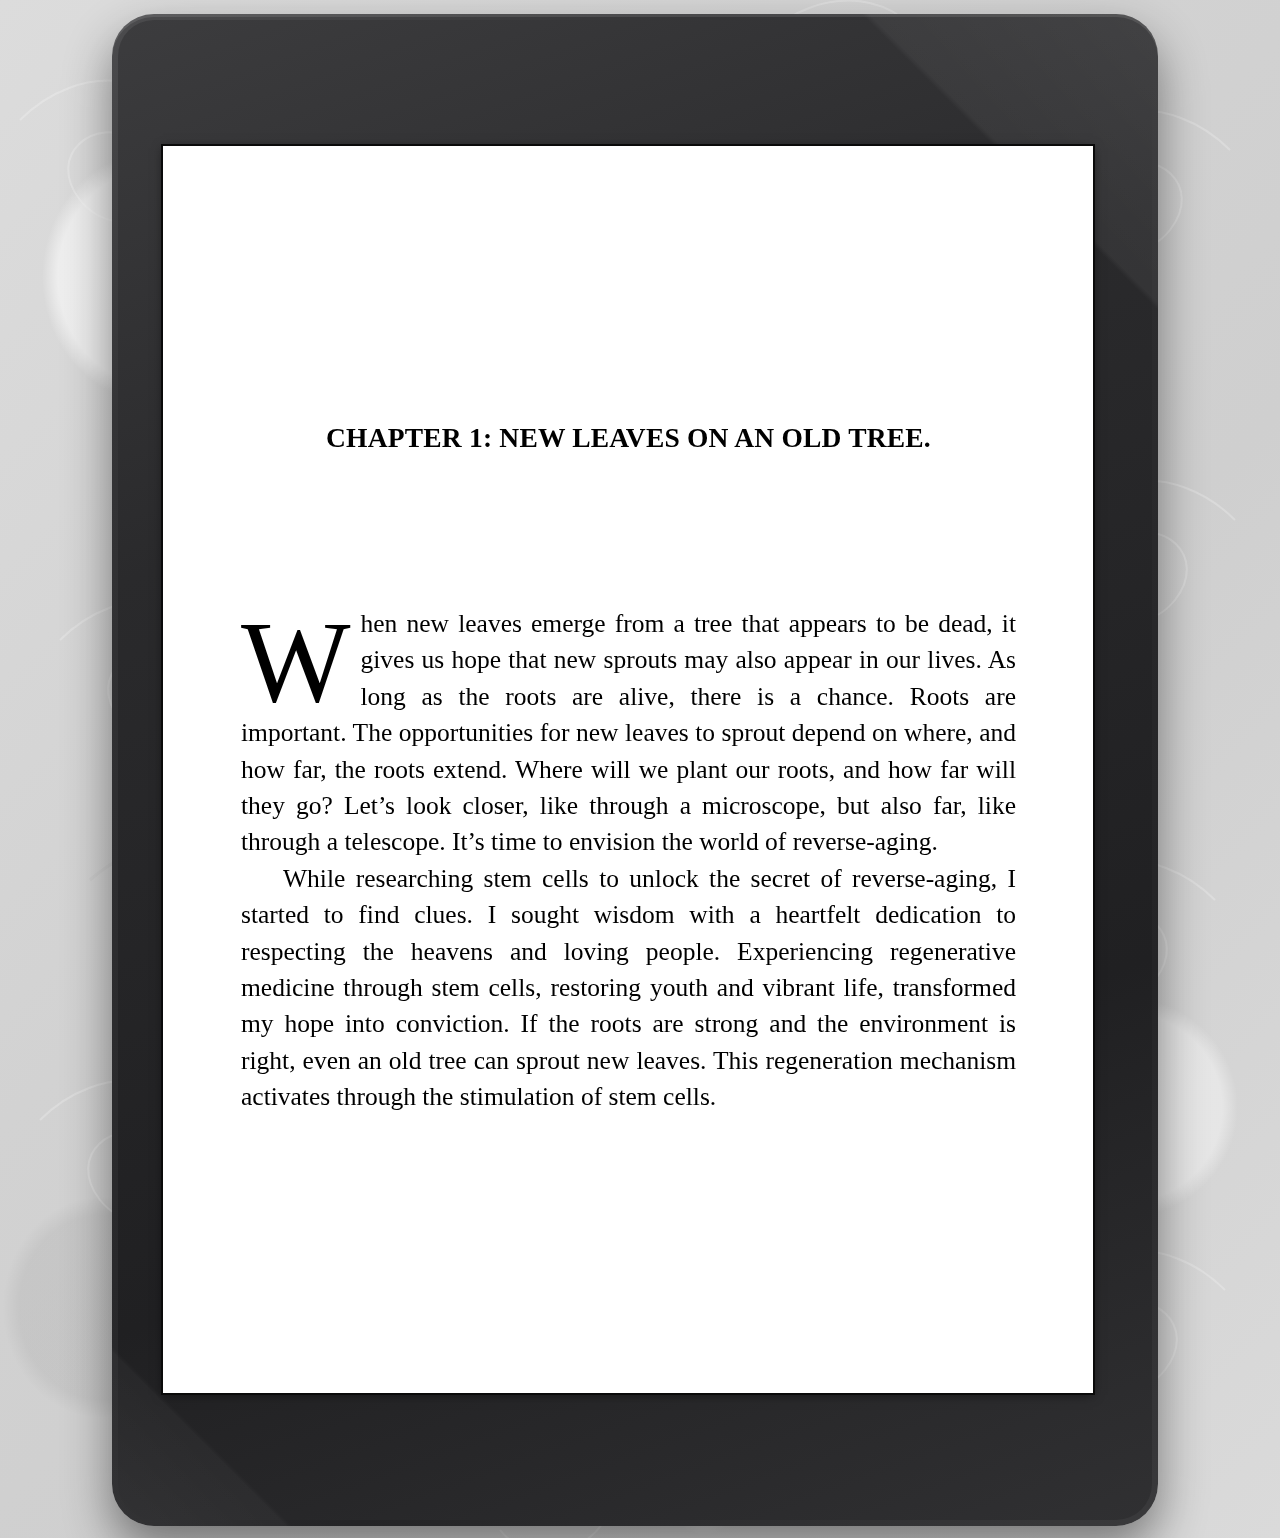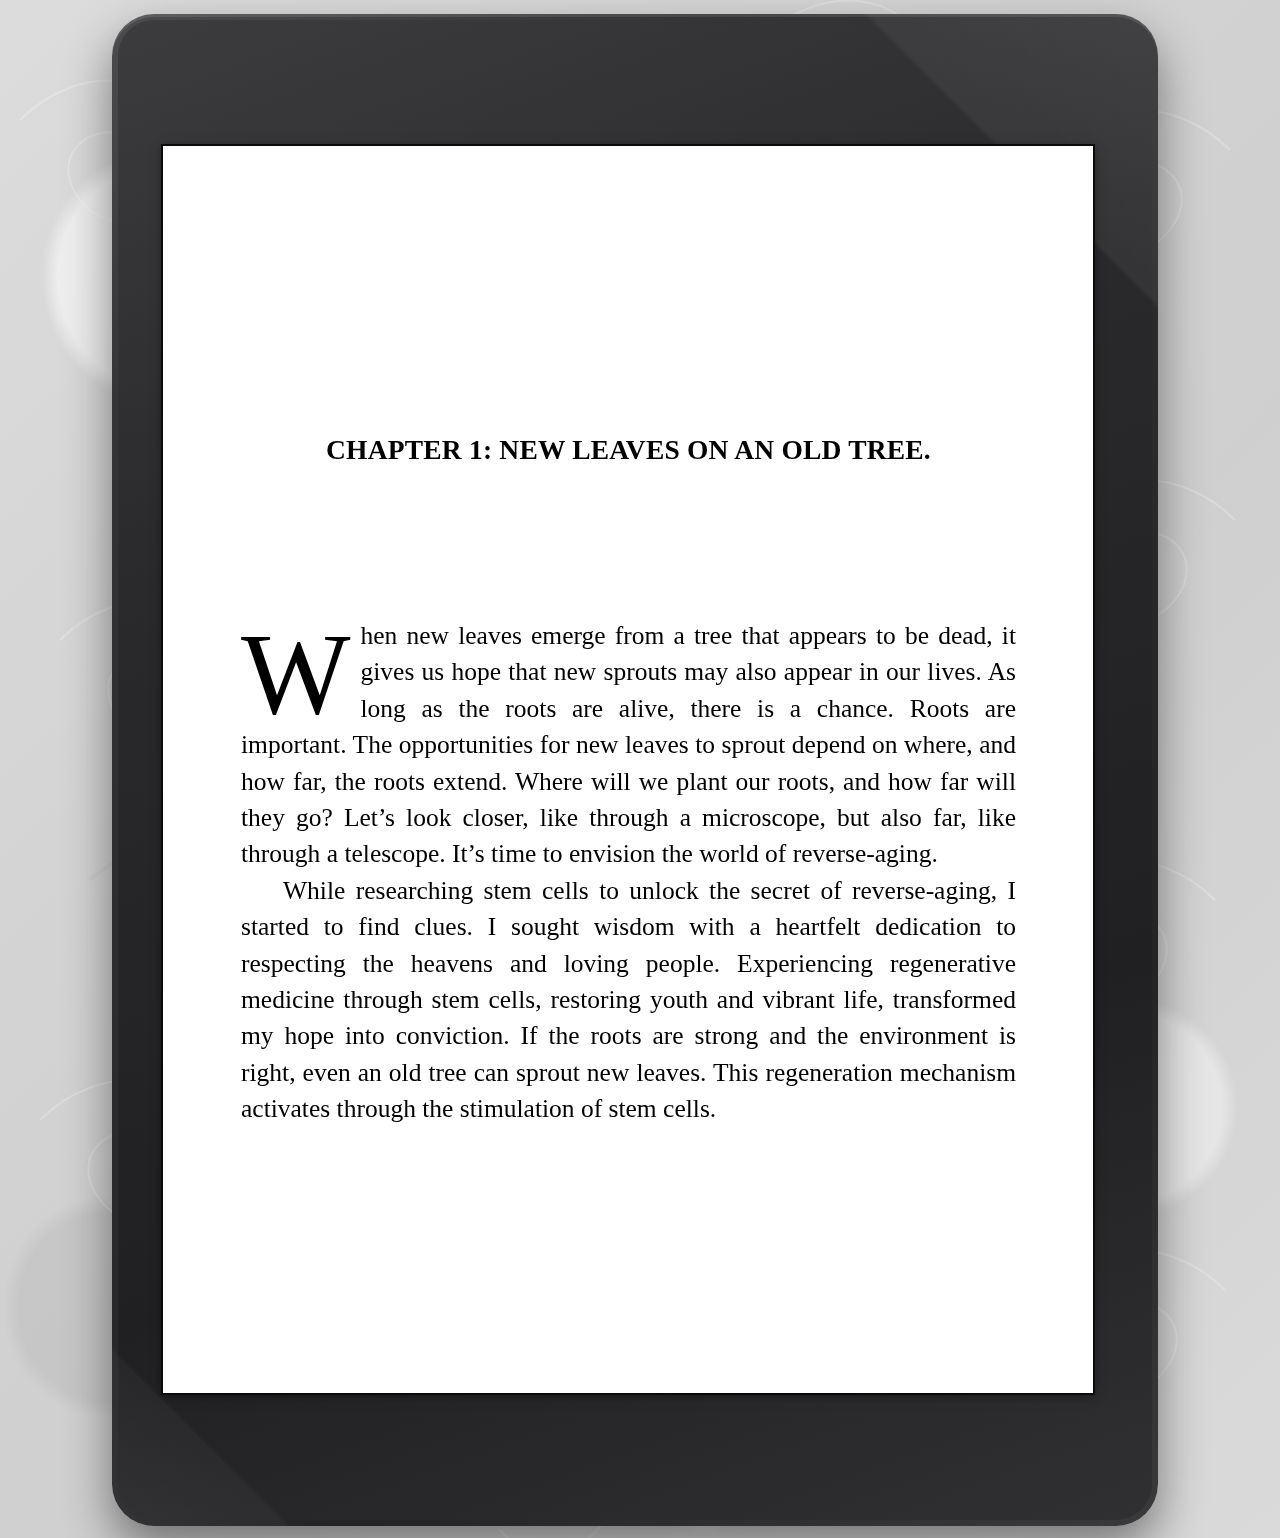--- a/index.html
+++ b/index.html
@@ -83,21 +83,21 @@
     width: 930px;
     height: 1247px;
     background: #ffffff;
     box-shadow: 0 0 0 2px #0a0a0a, 0 2px 10px rgba(0,0,0,0.5);
     overflow: hidden;
   }
 
   .page-content {
     position: absolute;
     left: 78px;
-    top: 12px;
+    top: 0;
     width: 775px;
     height: 100%;
   }
 
   .chapter-title {
     margin: 0;
     padding-top: 276px;
     text-align: center;
     font-family: "Liberation Serif", serif;
     font-weight: bold;

